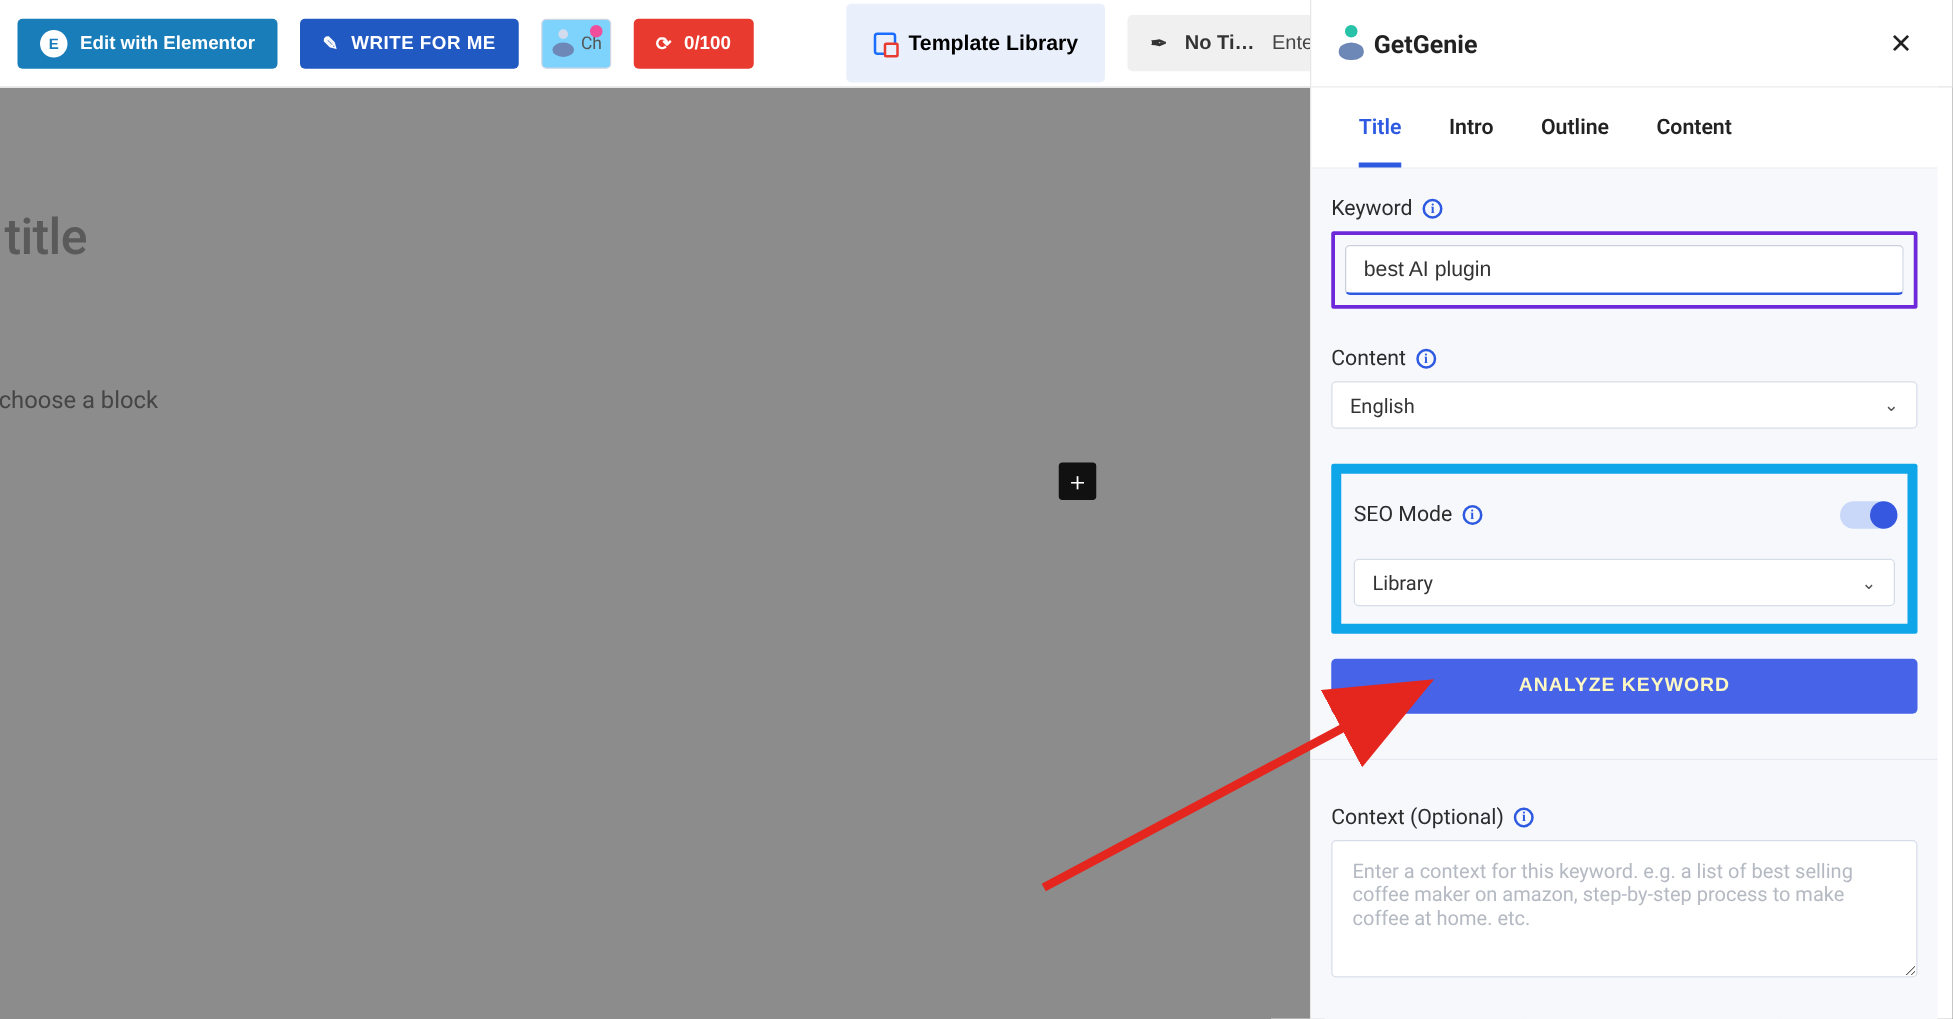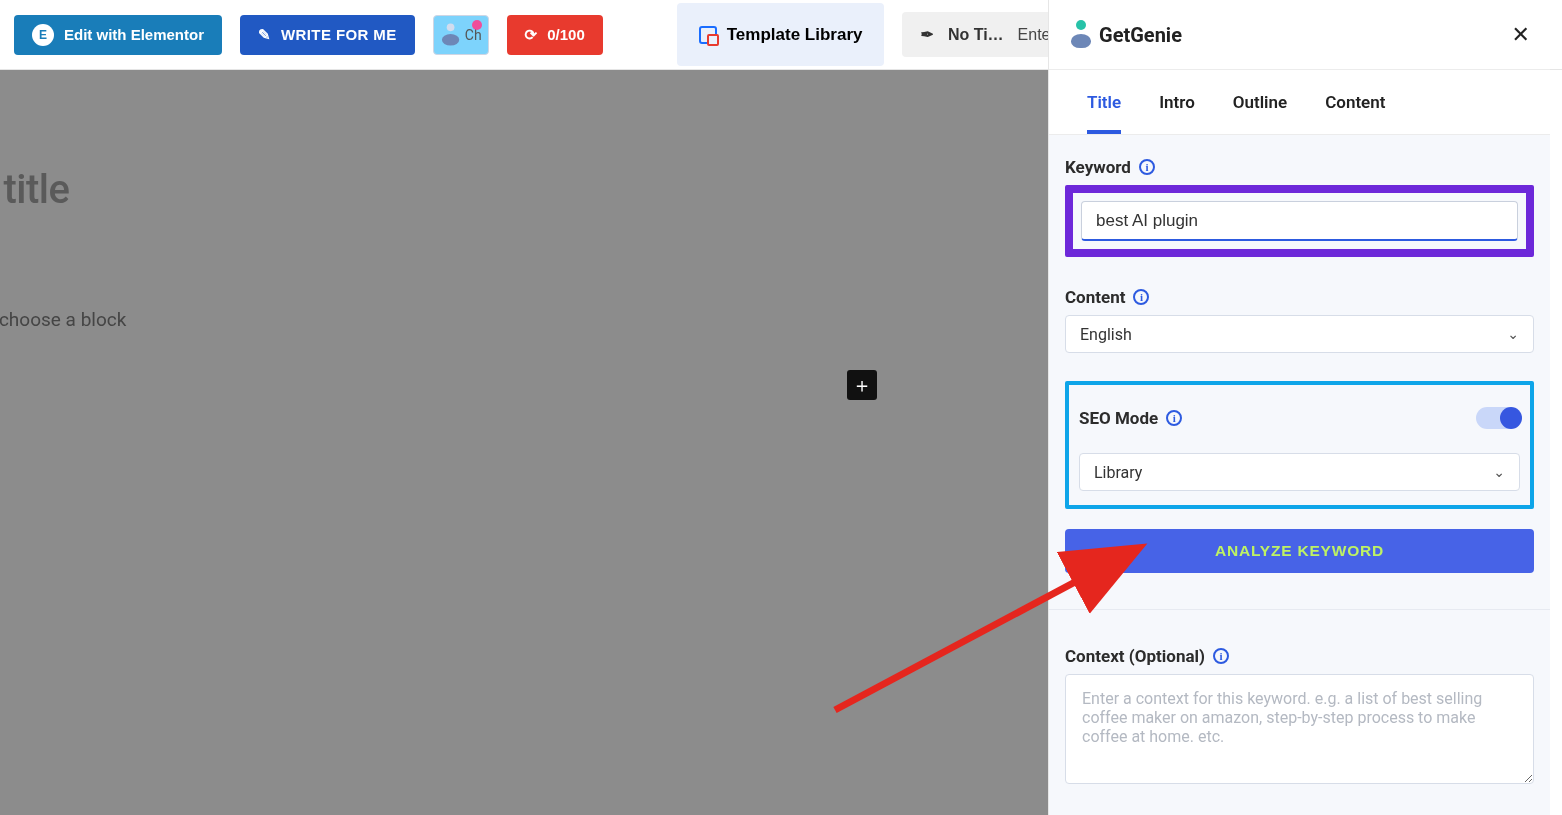--- a/index.html
+++ b/index.html
@@ -66,44 +66,44 @@
       background: #27c2a8; border-radius: 50%; top: -2px; left: 7px; }
     .close-x { font-size: 22px; color: #222; cursor: pointer; }
 
     .tabs { display: flex; gap: 38px; padding: 14px 38px 0; border-bottom: 1px solid #ececec; }
     .tab { font-size: 17px; font-weight: 600; color: #222; padding: 8px 0 18px; cursor: pointer;
       border-bottom: 4px solid transparent; }
     .tab.active { color: #2d5ae0; border-bottom-color: #2d5ae0; }
 
     .panel-body { flex: 1; background: #f6f8fc; padding: 22px 16px 20px; overflow-y: hidden; }
     .label-row { display: flex; align-items: center; gap: 8px; margin-bottom: 8px; }
-    .field-label { font-size: 17px; font-weight: 700; color: #2c2c2c; }
+    .field-label { font-size: 17px; font-weight: 400; color: #2c2c2c; }
     .info-ico { width: 16px; height: 16px; border: 2px solid #2d5ae0; border-radius: 50%;
       display: inline-flex; align-items: center; justify-content: center; font-size: 11px;
       font-weight: 700; color: #2d5ae0; font-family: serif; }
 
-    .red-box { border: 8px solid #6d28d9; border-radius: 2px; padding: 8px; margin-bottom: 30px; }
+    .red-box { border: 3px solid #6d28d9; border-radius: 2px; padding: 8px; margin-bottom: 30px; }
     .text-input { width: 100%; height: 40px; border: 1px solid #c9d0dd; border-radius: 4px;
       background: #fff; padding: 0 14px; font-size: 17px; color: #333; outline: none;
       border-bottom: 2px solid #2d5ae0; }
     .select { width: 100%; height: 38px; background: #fff; border: 1px solid #d7dde8;
       border-radius: 4px; padding: 0 14px; font-size: 16px; color: #333; display: flex;
       align-items: center; justify-content: space-between; cursor: pointer; }
     .chev { font-size: 14px; color: #555; }
 
     .section-gap { height: 28px; }
 
-    .seo-box { border: 4px solid #0ea5e9; border-radius: 2px; padding: 22px 10px 14px; position: relative; }
+    .seo-box { border: 8px solid #0ea5e9; border-radius: 2px; padding: 22px 10px 14px; position: relative; }
     .seo-head { display: flex; align-items: center; justify-content: space-between; margin-bottom: 24px; }
     .toggle { width: 44px; height: 22px; background: #c9d7f9; border-radius: 20px; position: relative;
       cursor: pointer; }
     .toggle .knob { width: 22px; height: 22px; background: #3657e0; border-radius: 50%;
       position: absolute; right: -2px; top: 0; }
 
-    .analyze-btn { width: 100%; height: 44px; background: #4763e7; color: #bef264; border: none;
+    .analyze-btn { width: 100%; height: 44px; background: #4763e7; color: #fef9c3; border: none;
       border-radius: 4px; font-size: 15.5px; font-weight: 700; letter-spacing: .8px; cursor: pointer;
       margin-top: 20px; }
 
     .divider { height: 1px; background: #e7eaf1; margin: 36px -16px; }
 
     textarea.context { width: 100%; height: 110px; border: 1px solid #d7dde8; border-radius: 4px;
       padding: 14px 16px; font-size: 16px; color: #333; background: #fff; resize: both;
       font-family: inherit; }
     textarea.context::placeholder { color: #b4b9c2; }
 

